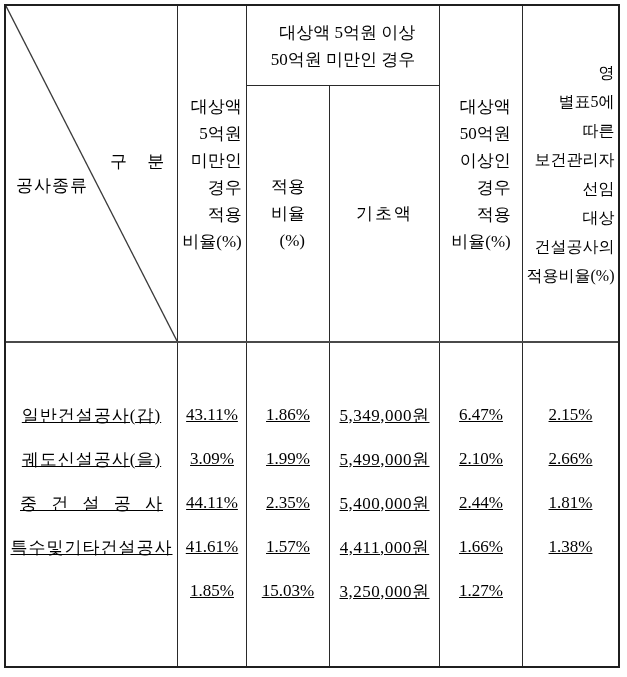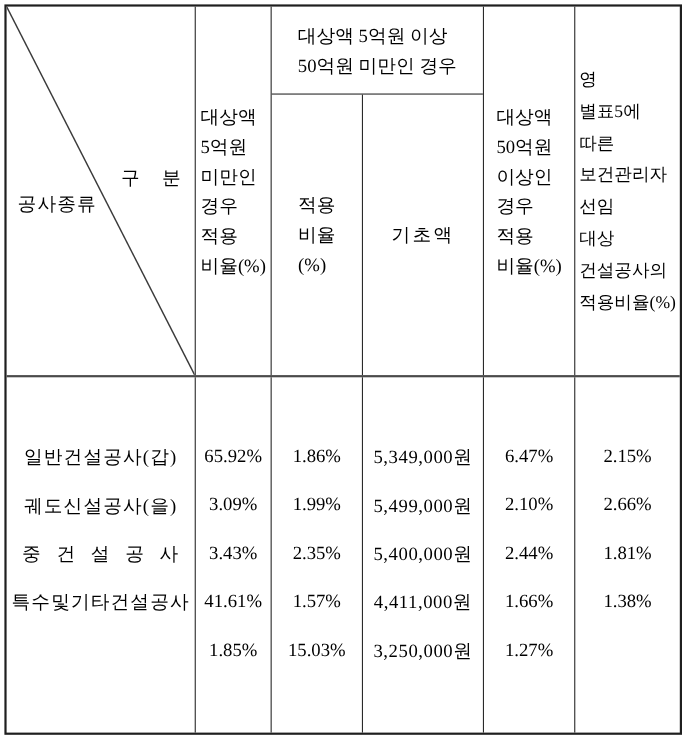--- a/index.html
+++ b/index.html
@@ -34,41 +34,42 @@
     position: absolute; top: 144px; left: 104px;
     font-size: 17px; white-space: pre; word-spacing: 16px; text-align: center;
   }
   .corner-bl {
     position: absolute; top: 168px; left: 10px;
     font-size: 17px; letter-spacing: 1px;
   }
 
   .lines {
     display: flex; align-items: center; justify-content: center;
-    text-align: left; white-space: pre-line;
+    text-align: right; white-space: pre-line;
     font-size: 17px; line-height: 27px;
   }
   .h-health { line-height: 29px; font-size: 16px; }
 
   .group { display: flex; flex-direction: column; }
   .group-title { flex: 0 0 80px; border-bottom: 1px solid #2a2a2a; }
   .group-sub { flex: 1; display: grid; grid-template-columns: 83px 1fr; }
   .sub-base { display: flex; align-items: center; justify-content: center; font-size: 17px; letter-spacing: 2px; }
 
   
   .tbody {
     flex: 1;
     display: grid;
     grid-template-columns: 172px 69px 83px 110px 83px 1fr;
   }
   .bcol { padding-top: 50px; display: flex; flex-direction: column; }
   .bcell {
     height: 44px; flex: 0 0 44px;
     display: flex; align-items: center; justify-content: center;
     font-size: 17px;
+    text-decoration: underline;
   }
   .labels .bcell { letter-spacing: 1px; white-space: pre; word-spacing: 8px; }
   .basecol .bcell { letter-spacing: 0.5px; }
 </style>
 </head>
 <body>
 
 <div class="page">
   <div class="tbl">
 
@@ -120,23 +121,23 @@
     <div class="tbody">
 
       <div class="bcol labels b-r">
         <div class="bcell">일반건설공사(갑)</div>
         <div class="bcell">궤도신설공사(을)</div>
         <div class="bcell">중 건 설 공 사</div>
         <div class="bcell">특수및기타건설공사</div>
       </div>
 
       <div class="bcol b-r">
-        <div class="bcell">65.92%</div>
+        <div class="bcell">43.11%</div>
         <div class="bcell">3.09%</div>
-        <div class="bcell">3.43%</div>
+        <div class="bcell">44.11%</div>
         <div class="bcell">41.61%</div>
         <div class="bcell">1.85%</div>
       </div>
 
       <div class="bcol b-r">
         <div class="bcell">1.86%</div>
         <div class="bcell">1.99%</div>
         <div class="bcell">2.35%</div>
         <div class="bcell">1.57%</div>
         <div class="bcell">15.03%</div>

